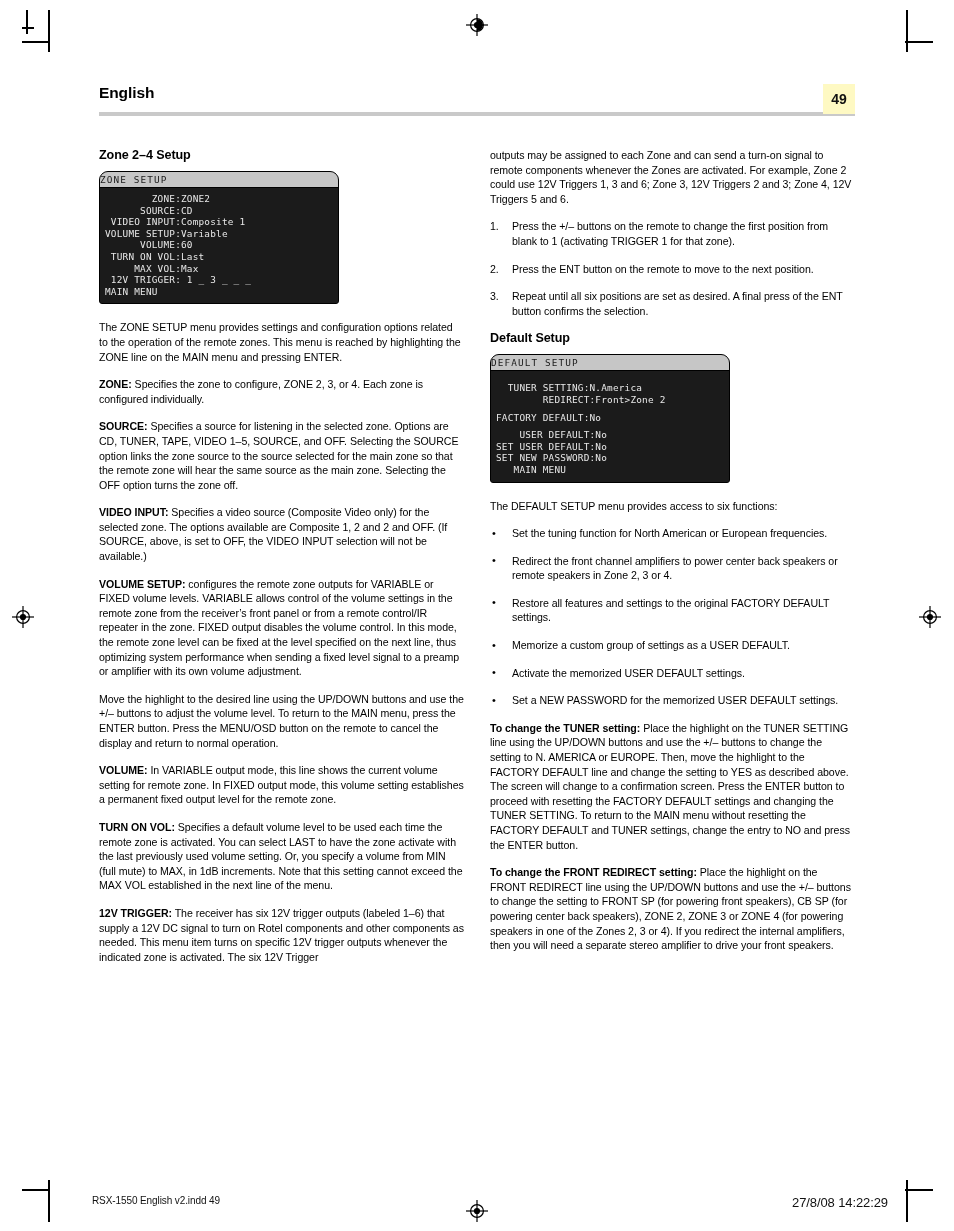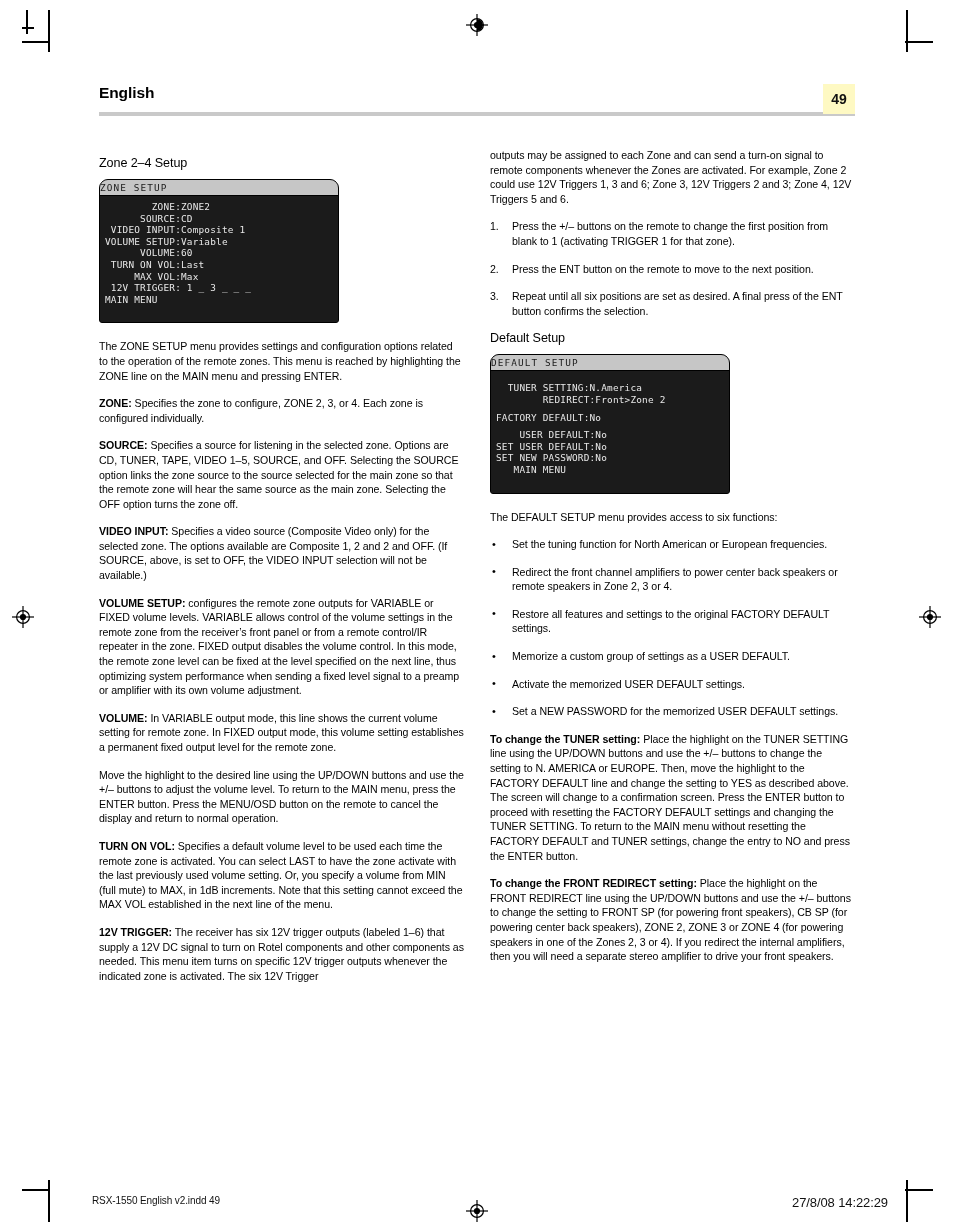--- a/index.html
+++ b/index.html
@@ -79,22 +79,22 @@
     display: flex;
     gap: 26px;
   }
   .col {
     width: 365px;
   }
 
   
   h2.section-title {
     font-size: 12.6px;
-    font-weight: normal;
-    margin: 8px 0 9px 0;
+    font-weight: bold;
+    margin: 0 0 9px 0;
     letter-spacing: -0.1px;
   }
   p.body {
     font-size: 10.6px;
     line-height: 14.6px;
     margin: 0 0 13px 0;
     letter-spacing: -0.05px;
     text-align: left;
   }
   p.body:last-child { margin-bottom: 0; }
@@ -158,21 +158,21 @@
     padding: 2px 12px 2px 0;
     border-bottom: 1.5px solid #000;
   }
   .osd-body {
     background: #1b1b1b;
     color: #e8e8e8;
     font-family: "DejaVu Sans Mono", monospace;
     font-size: 9.4px;
     line-height: 11.6px;
     letter-spacing: 0.2px;
-    padding: 5px 5px 17px 5px;
+    padding: 5px 5px 6px 5px;
     white-space: pre;
   }
   .osd-line { white-space: pre; }
   .osd-spacer { height: 6px; }
 
   
   .footer {
     position: absolute;
     left: 0;
     top: 1195px;
@@ -271,22 +271,22 @@
       <div class="osd-title">ZONE SETUP</div>
       <div class="osd-body" id="zone-osd-body"><div class="osd-line">        ZONE:ZONE2</div><div class="osd-line">      SOURCE:CD</div><div class="osd-line"> VIDEO INPUT:Composite 1</div><div class="osd-line">VOLUME SETUP:Variable</div><div class="osd-line">      VOLUME:60</div><div class="osd-line"> TURN ON VOL:Last</div><div class="osd-line">     MAX VOL:Max</div><div class="osd-line"> 12V TRIGGER: 1 _ 3 _ _ _</div><div class="osd-line">MAIN MENU</div></div>
     </div>
 
     <div id="left-paragraphs">
         <p class="body"><span>The ZONE SETUP menu provides settings and configuration options related to the operation of the remote zones. This menu is reached by highlighting the ZONE line on the MAIN menu and pressing ENTER.</span></p>
         <p class="body"><span class="lead">ZONE:</span><span> Specifies the zone to configure, ZONE 2, 3, or 4. Each zone is configured individually.</span></p>
         <p class="body"><span class="lead">SOURCE:</span><span> Specifies a source for listening in the selected zone. Options are CD, TUNER, TAPE, VIDEO 1–5, SOURCE, and OFF. Selecting the SOURCE option links the zone source to the source selected for the main zone so that the remote zone will hear the same source as the main zone. Selecting the OFF option turns the zone off.</span></p>
         <p class="body"><span class="lead">VIDEO INPUT:</span><span> Specifies a video source (Composite Video only) for the selected zone. The options available are Composite 1, 2 and 2 and OFF. (If SOURCE, above, is set to OFF, the VIDEO INPUT selection will not be available.)</span></p>
         <p class="body"><span class="lead">VOLUME SETUP:</span><span> configures the remote zone outputs for VARIABLE or FIXED volume levels. VARIABLE allows control of the volume settings in the remote zone from the receiver’s front panel or from a remote control/IR repeater in the zone. FIXED output disables the volume control. In this mode, the remote zone level can be fixed at the level specified on the next line, thus optimizing system performance when sending a fixed level signal to a preamp or amplifier with its own volume adjustment.</span></p>
+        <p class="body"><span>Move the highlight to the desired line using the UP/DOWN buttons and use the +/– buttons to adjust the volume level. To return to the MAIN menu, press the ENTER button. Press the MENU/OSD button on the remote to cancel the display and return to normal operation.</span></p>
         <p class="body"><span class="lead">VOLUME:</span><span> In VARIABLE output mode, this line shows the current volume setting for remote zone. In FIXED output mode, this volume setting establishes a permanent fixed output level for the remote zone.</span></p>
-        <p class="body"><span>Move the highlight to the desired line using the UP/DOWN buttons and use the +/– buttons to adjust the volume level. To return to the MAIN menu, press the ENTER button. Press the MENU/OSD button on the remote to cancel the display and return to normal operation.</span></p>
         <p class="body"><span class="lead">TURN ON VOL:</span><span> Specifies a default volume level to be used each time the remote zone is activated. You can select LAST to have the zone activate with the last previously used volume setting. Or, you specify a volume from MIN (full mute) to MAX, in 1dB increments. Note that this setting cannot exceed the MAX VOL established in the next line of the menu.</span></p>
         <p class="body"><span class="lead">12V TRIGGER:</span><span> The receiver has six 12V trigger outputs (labeled 1–6) that supply a 12V DC signal to turn on Rotel components and other components as needed. This menu item turns on specific 12V trigger outputs whenever the indicated zone is activated. The six 12V Trigger</span></p>
       </div>
 
   </div>
 
   <div class="col">
 
     <p class="body">outputs may be assigned to each Zone and can send a turn-on signal to remote components whenever the Zones are activated. For example, Zone 2 could use 12V Triggers 1, 3 and 6; Zone 3, 12V Triggers 2 and 3; Zone 4, 12V Triggers 5 and 6.</p>
 

